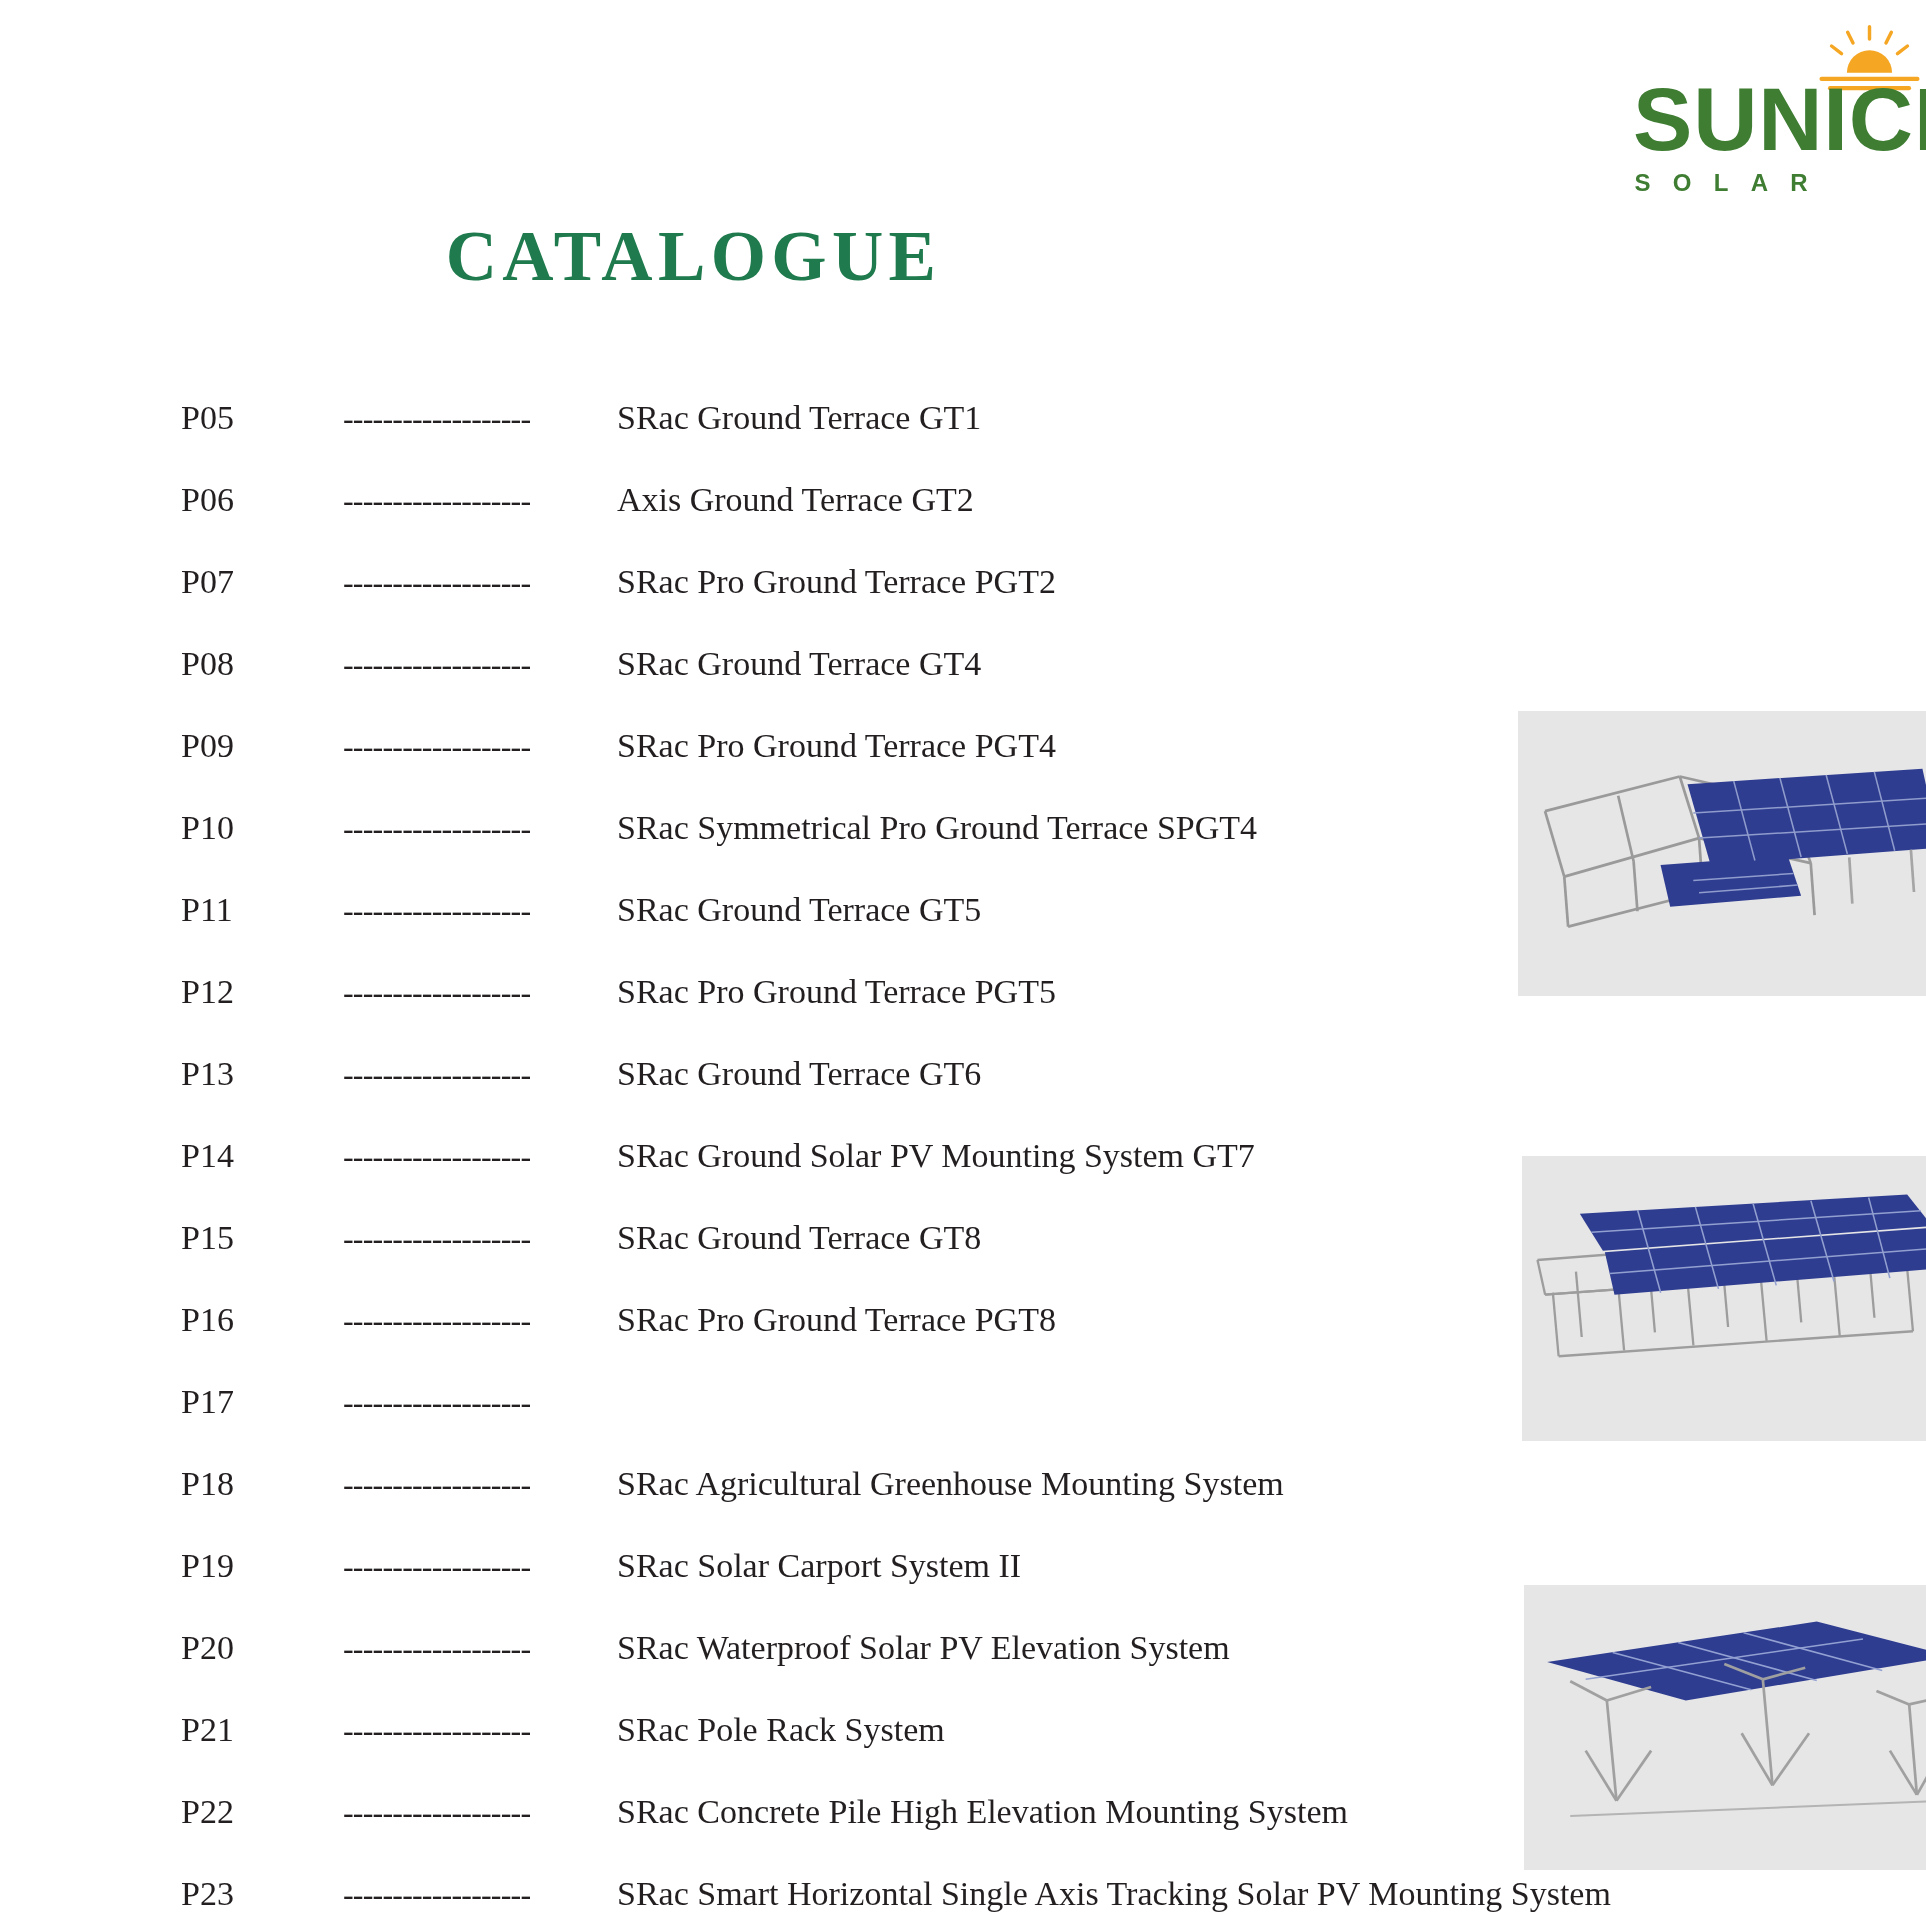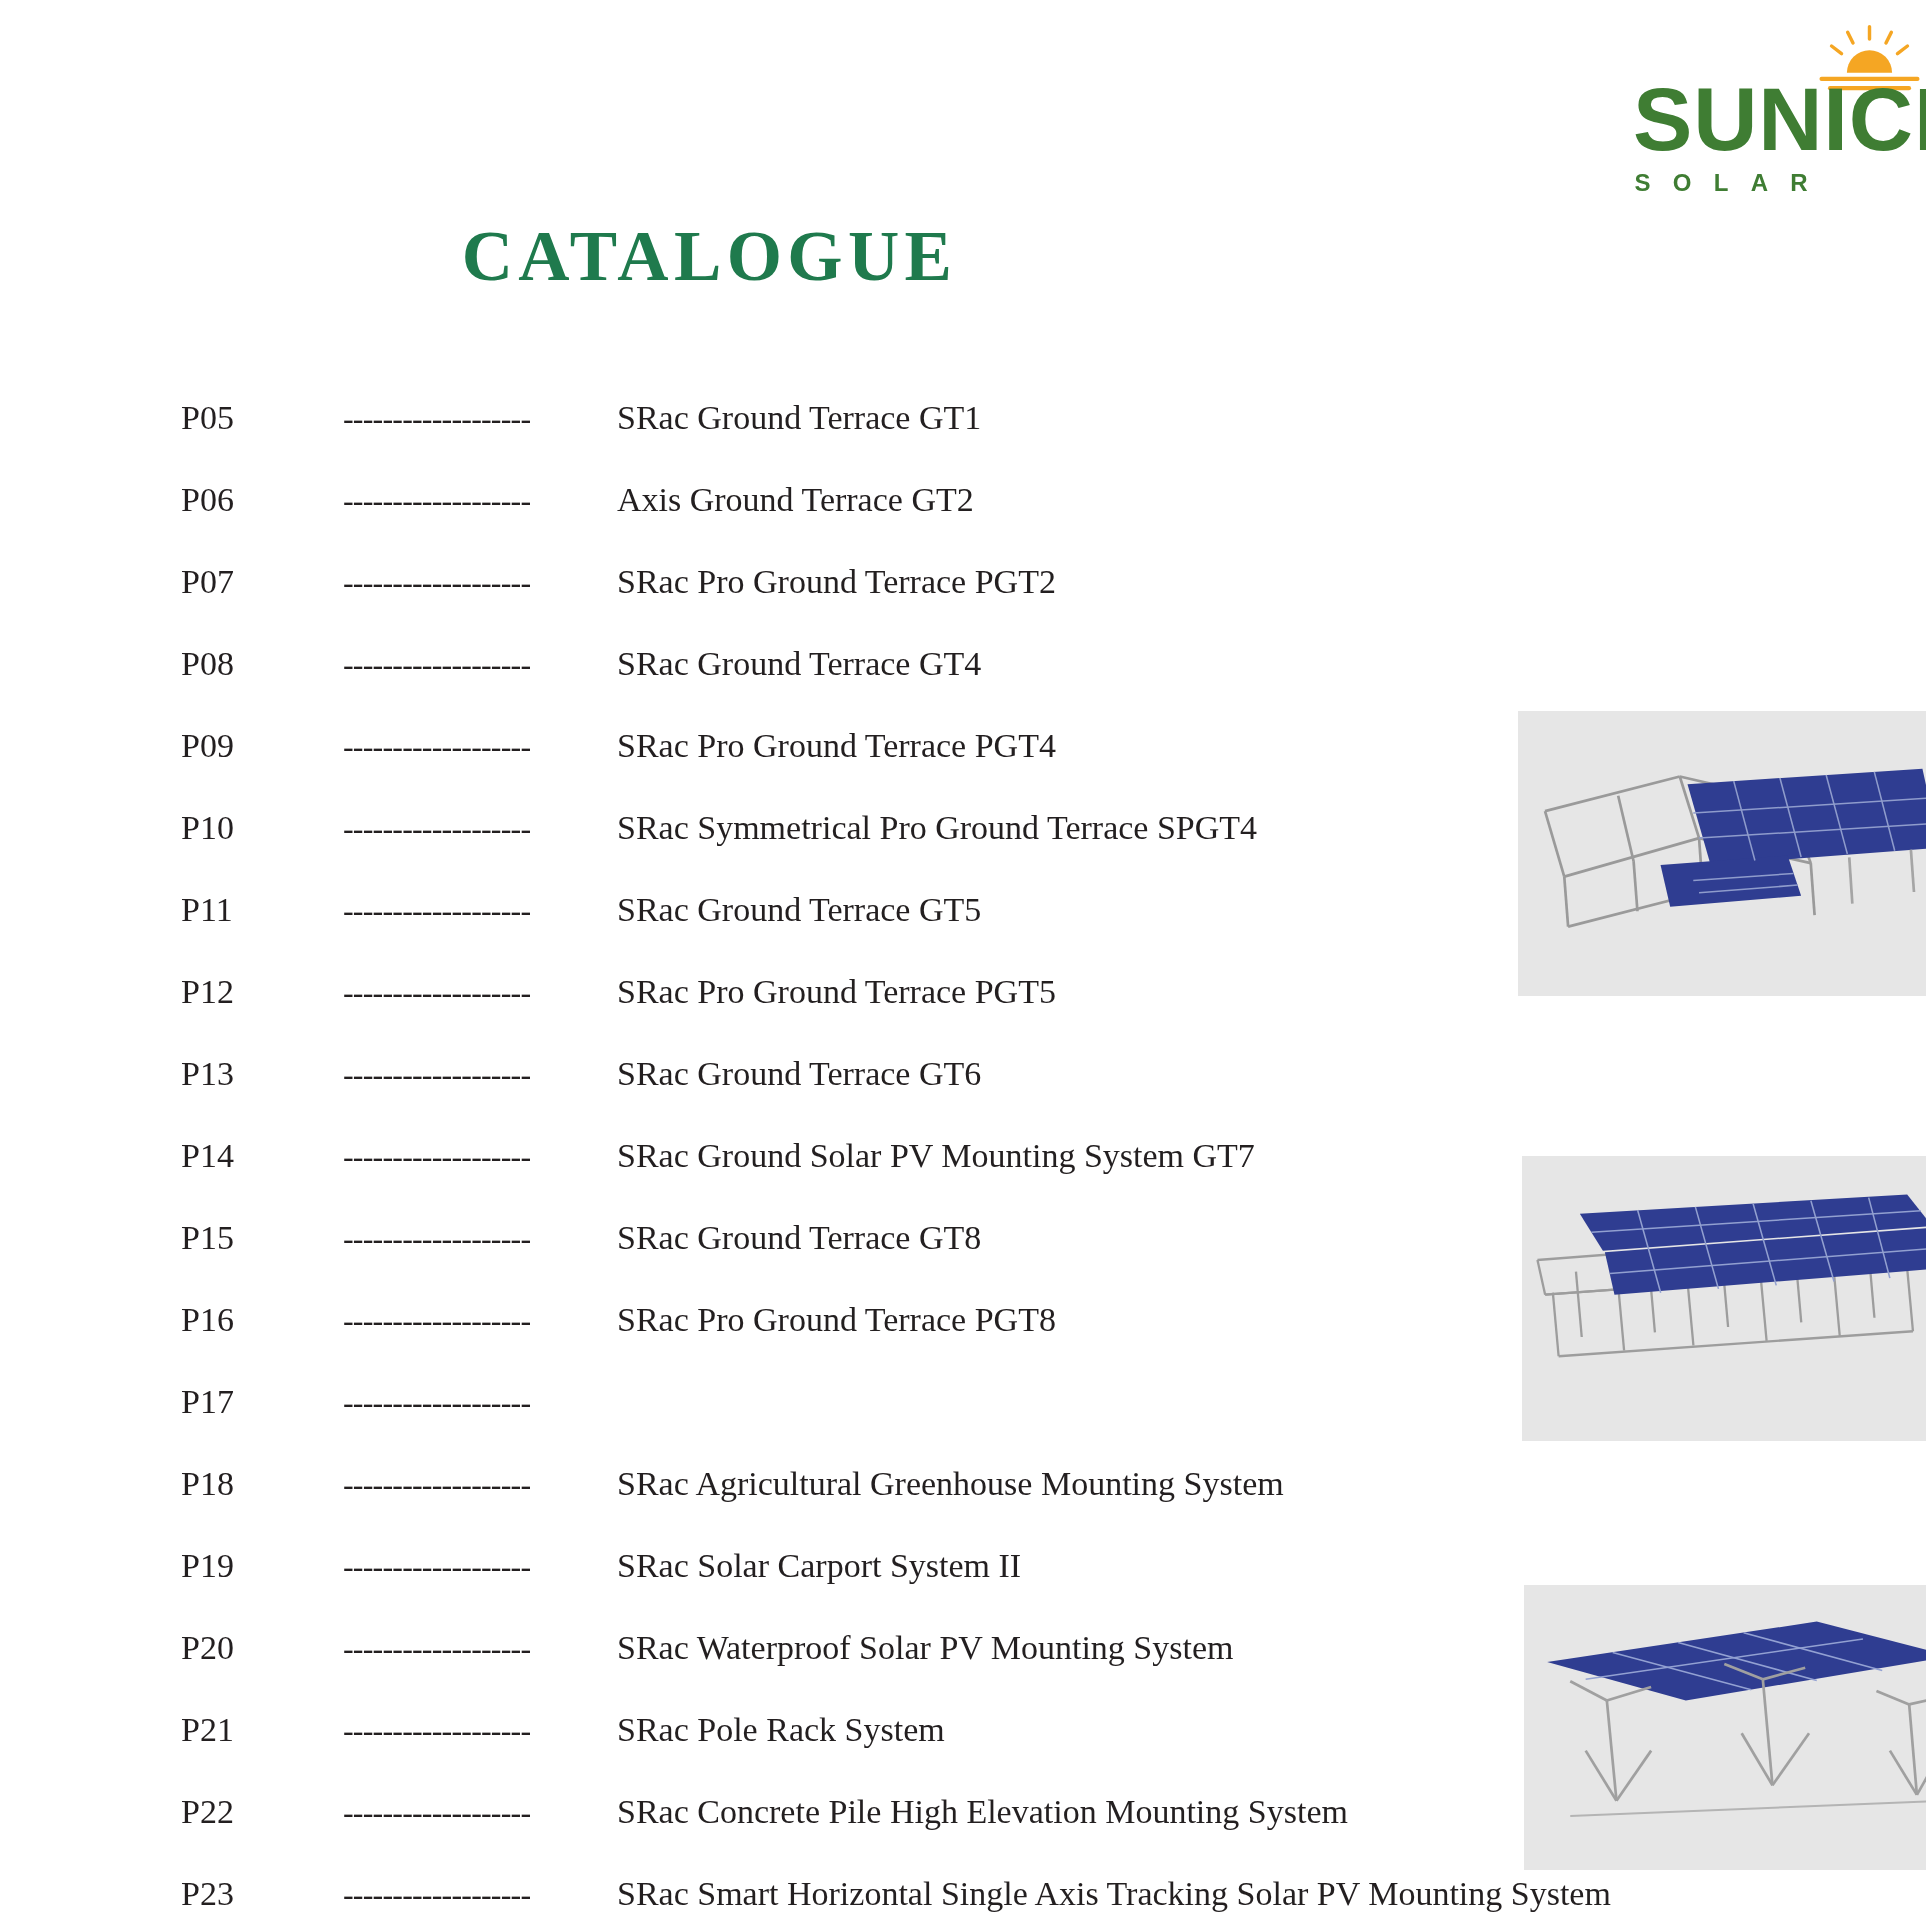--- a/index.html
+++ b/index.html
@@ -66,21 +66,20 @@
     position: absolute;
     top: 216px;
     left: 0;
     width: 1387px;
     text-align: center;
     font-family: "Liberation Serif", serif;
     font-weight: bold;
     font-size: 71px;
     letter-spacing: 5.4px;
     color: #1f7a4d;
-    padding-left: 16px;
   }
 
   
   .toc {
     position: absolute;
     top: 399px;
     left: 181px;
     width: 1618px;
   }
   .toc-row {
@@ -217,21 +216,21 @@
       <span class="toc-label">SRac Agricultural Greenhouse Mounting System</span>
     </div>
     <div class="toc-row">
       <span class="toc-page">P19</span>
       <span class="toc-dash">-------------------</span>
       <span class="toc-label">SRac Solar Carport System II</span>
     </div>
     <div class="toc-row">
       <span class="toc-page">P20</span>
       <span class="toc-dash">-------------------</span>
-      <span class="toc-label">SRac Waterproof Solar PV Mounting System</span>
+      <span class="toc-label">SRac Waterproof Solar PV Elevation System</span>
     </div>
     <div class="toc-row">
       <span class="toc-page">P21</span>
       <span class="toc-dash">-------------------</span>
       <span class="toc-label">SRac Pole Rack System</span>
     </div>
     <div class="toc-row">
       <span class="toc-page">P22</span>
       <span class="toc-dash">-------------------</span>
       <span class="toc-label">SRac Concrete Pile High Elevation Mounting System</span>

